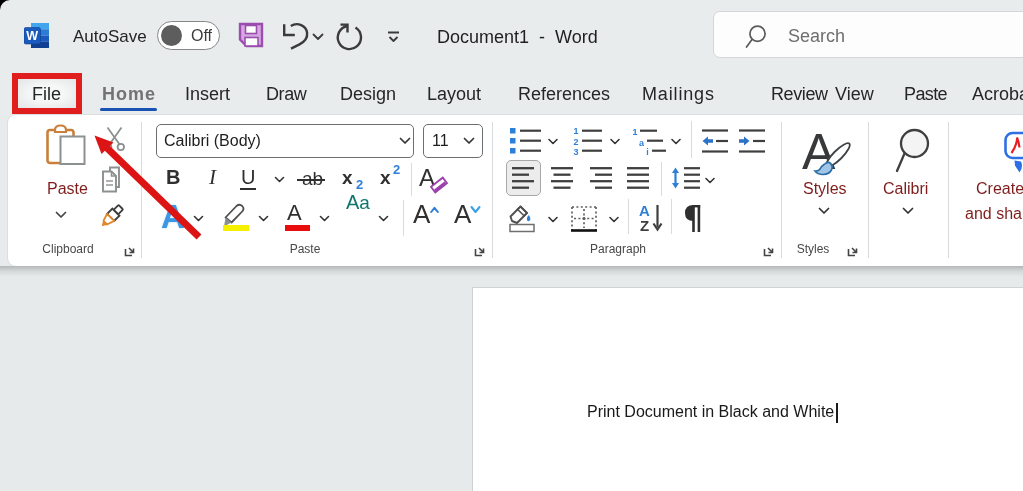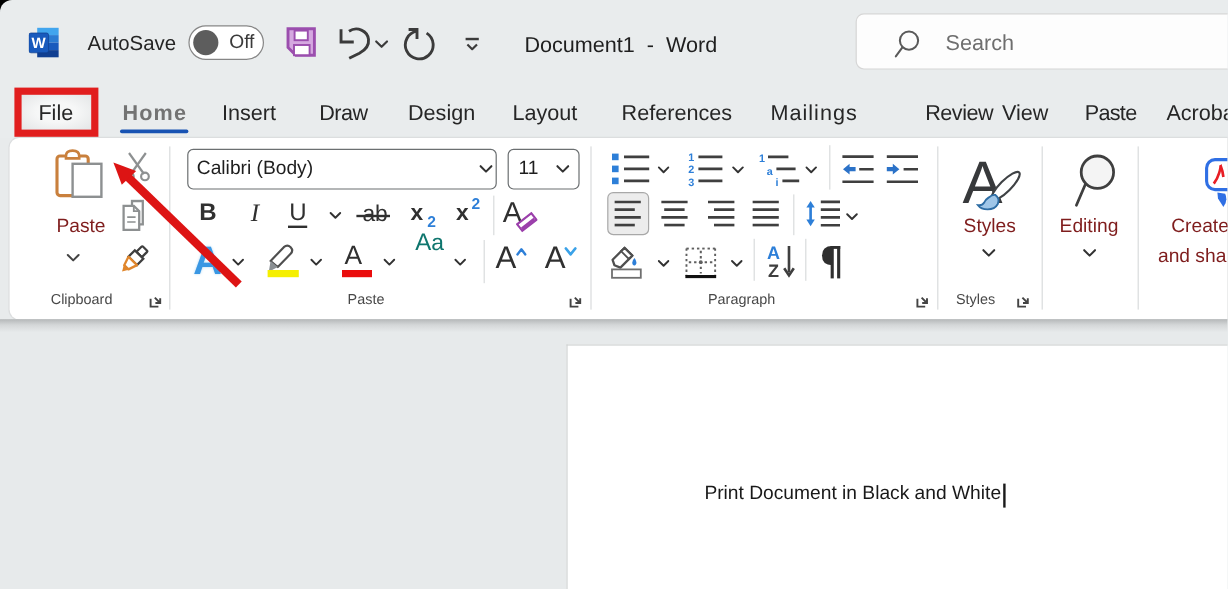--- a/index.html
+++ b/index.html
@@ -354,21 +354,21 @@
 <svg class="abs" style="left:847px;top:244px" width="13" height="13" viewBox="0 0 13 13">
   <path d="M1.5 5 L1.5 11.5 L8 11.5" fill="none" stroke="#444" stroke-width="1.6"></path>
   <path d="M5 4 L9.5 8.5 M9.5 4.5 L9.5 8.5 L5.5 8.5" fill="none" stroke="#444" stroke-width="1.6"></path>
 </svg>
 <div class="vsep" style="left:868px;top:122px;height:136px"></div>
 
 <svg class="abs" style="left:895px;top:127px" width="36" height="48" viewBox="0 0 36 48">
   <circle cx="19.5" cy="16.5" r="13.5" fill="#f4f4f4" stroke="#3f3f3f" stroke-width="2.3"></circle>
   <line x1="9.5" y1="26.5" x2="2" y2="44" stroke="#3f3f3f" stroke-width="2.3" stroke-linecap="round"></line>
 </svg>
-<div class="btntxt" style="left:883px;top:180px">Editing</div>
+<div class="btntxt" style="left:883px;top:180px">Calibri</div>
 <svg class="abs chev" style="left:902px;top:207px" width="12" height="8" viewBox="0 0 12 8">
   <path d="M1.5 1.5 L6 6 L10.5 1.5" fill="none" stroke="#333" stroke-width="1.7" stroke-linecap="round" stroke-linejoin="round"></path>
 </svg>
 <div class="vsep" style="left:948px;top:122px;height:136px"></div>
 
 <svg class="abs" style="left:1004px;top:131px" width="19" height="46" viewBox="0 0 19 46">
   <rect x="1.5" y="2" width="36" height="25" rx="7" fill="#fff" stroke="#2f6fe4" stroke-width="2.6"></rect>
   <path d="M7.5 22 Q10.5 18 12 13 Q13.5 8 13 6.5 Q15 11.5 15.5 16.5" fill="none" stroke="#e81e25" stroke-width="2.2"></path>
   <path d="M10.5 29.5 L17 30.5 Q19.5 36.5 15.5 41.5 L11 34.5 Z" fill="#2f6fe4"></path>
 </svg>

